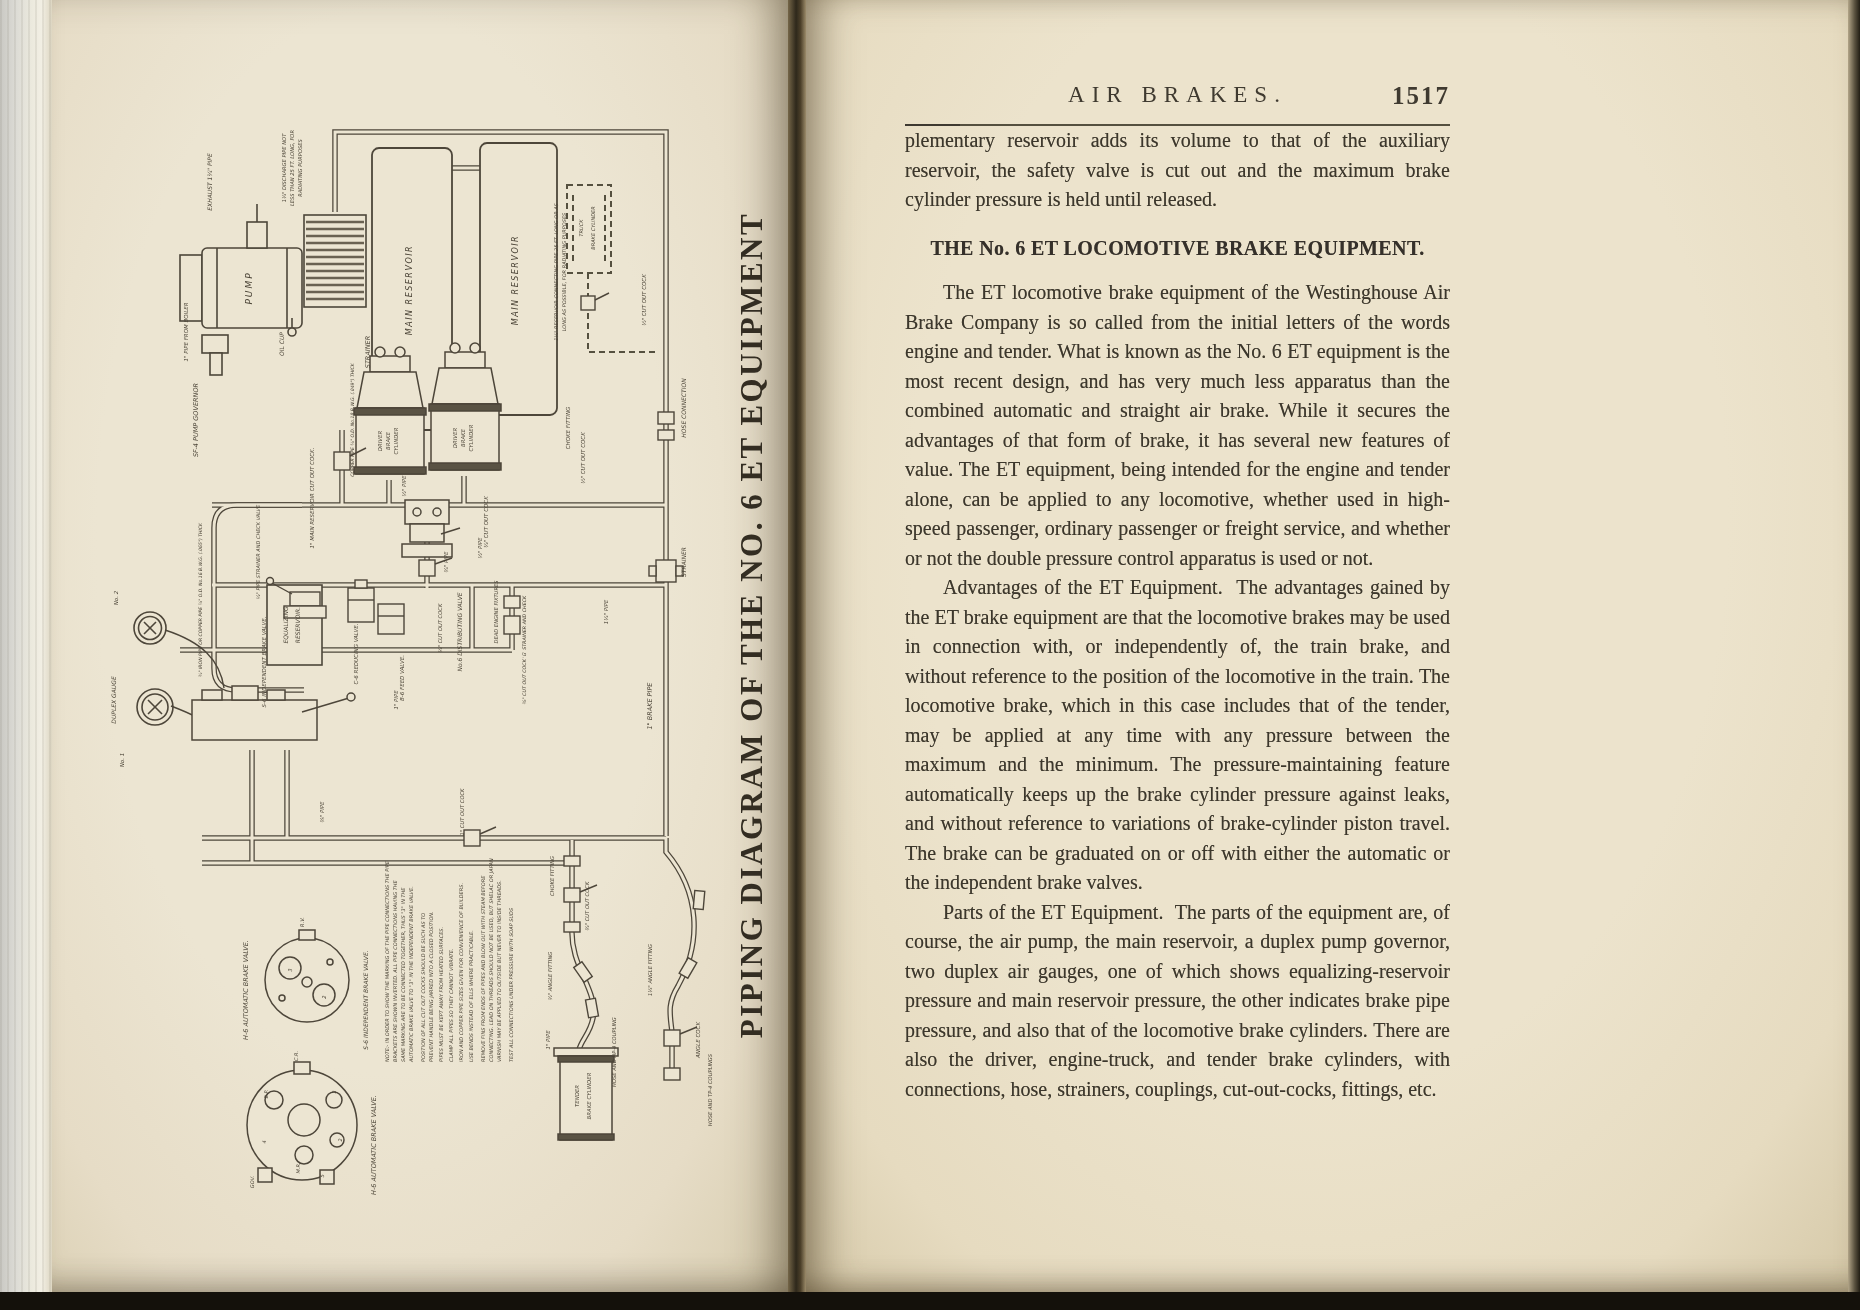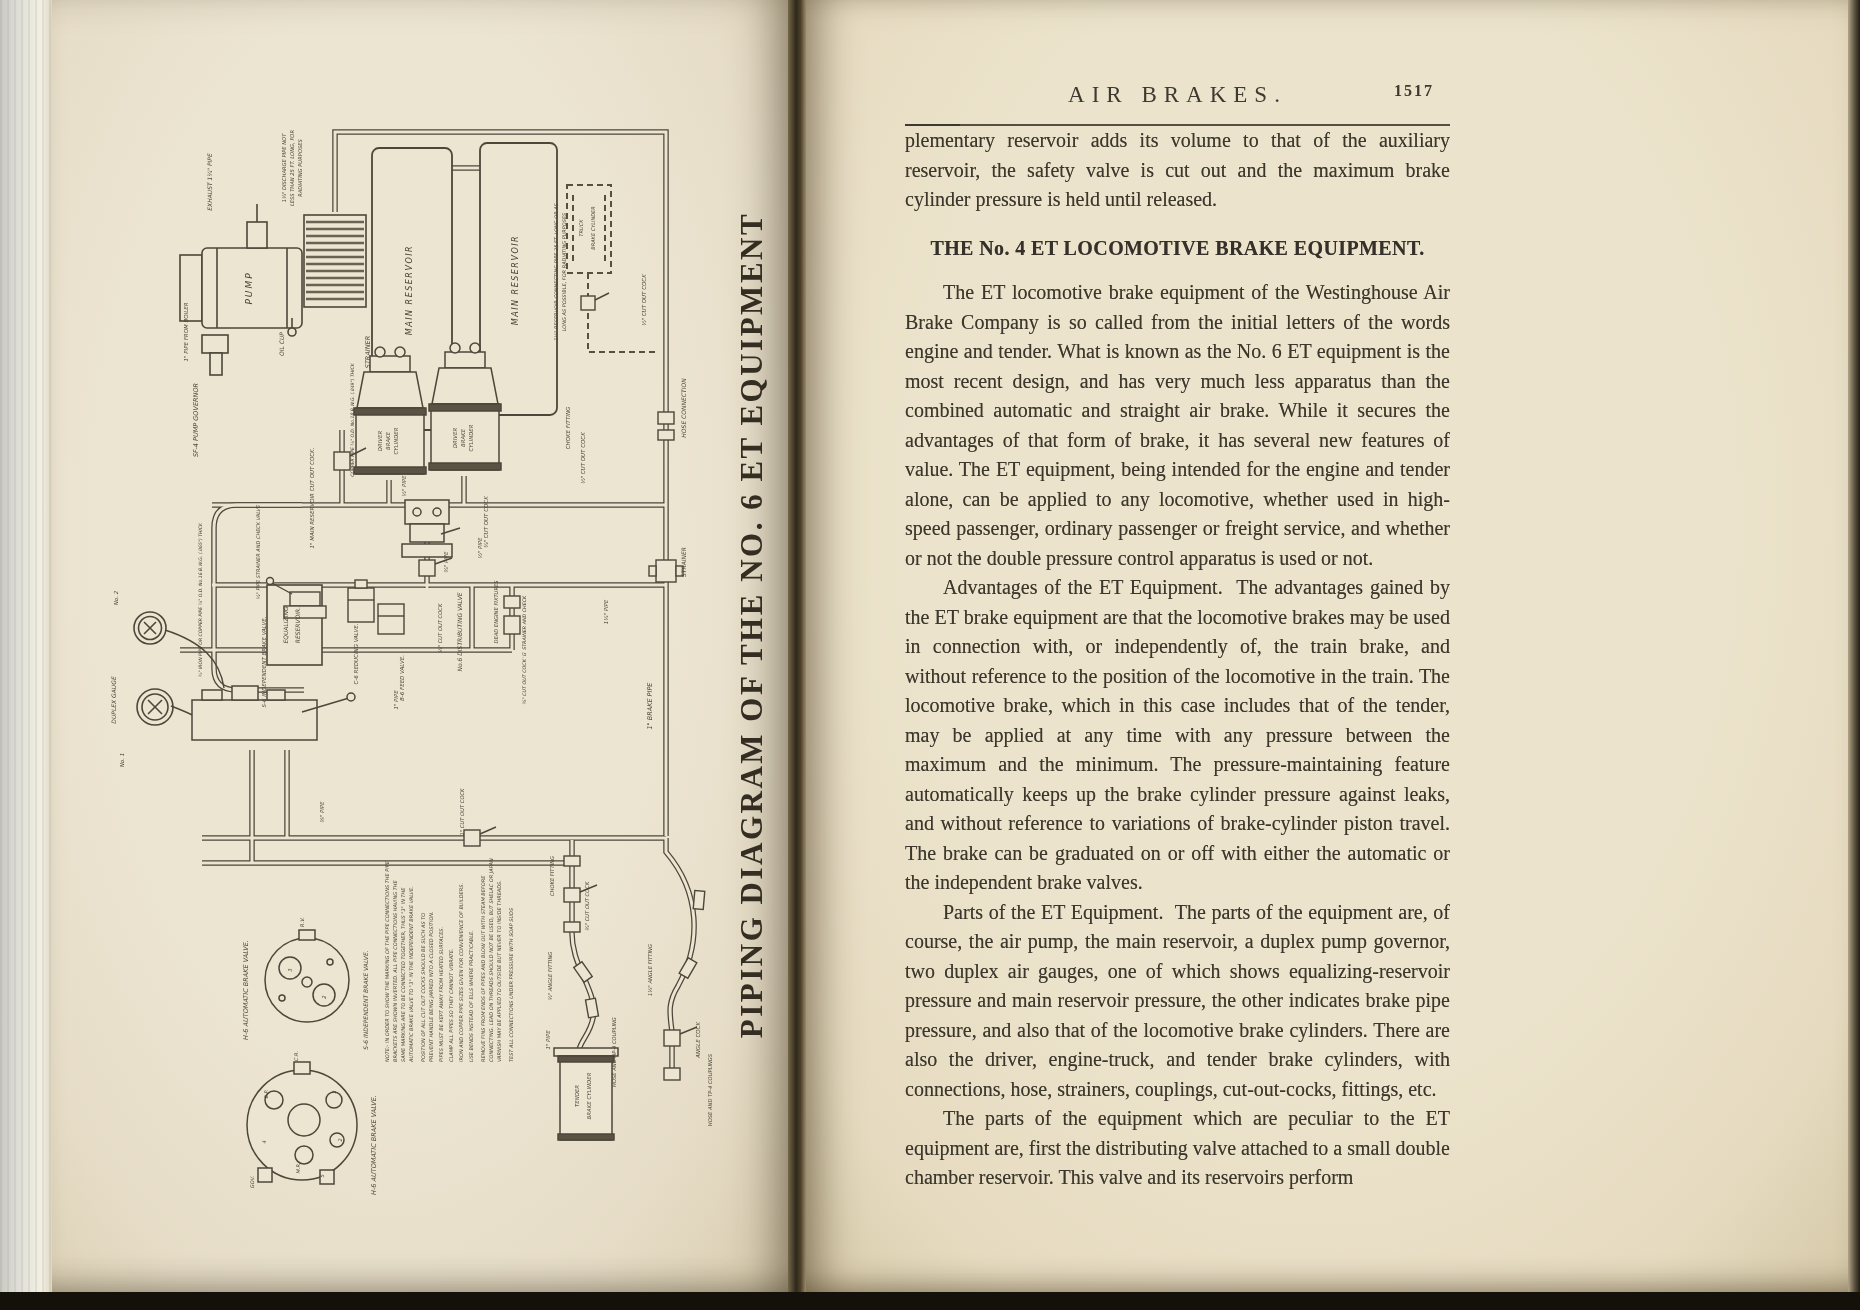--- a/index.html
+++ b/index.html
@@ -22,21 +22,21 @@
                inset 0 -24px 28px -18px rgba(70,55,30,.35);}
   .edge-right{left:1848px;top:0;width:12px;height:1292px;
     background:linear-gradient(90deg,#b2a588 0%,#5b5340 55%,#211d13 100%);}
   .bottom-band{left:0;top:1292px;width:1860px;height:18px;background:#14110b;}
 
   
   .rp-inner{position:absolute;left:99px;top:0;width:545px;color:#3b352a;}
   .rp-header{position:relative;margin-top:82px;height:34px;}
   .rp-title{position:absolute;left:0;right:0;text-align:center;font-size:23px;letter-spacing:7px;
     color:#3f3a30;}
-  .rp-pagenum{position:absolute;right:16px;top:0;font-size:16px;letter-spacing:2px;font-weight:bold;color:#3f3a30;}
+  .rp-pagenum{position:absolute;right:0;top:0;font-size:25px;letter-spacing:2px;font-weight:bold;color:#3f3a30;}
   .rp-rule{margin-top:8px;height:2px;background:linear-gradient(90deg,#3e3930 0 55px,#55503f 55px 100%);}
   .rp-body{font-size:20px;line-height:29.5px;text-align:justify;
     color:#3c372c;text-shadow:0 0 .5px rgba(60,54,42,.55);}
   .rp-body p{margin:0;text-indent:38px;}
   .rp-body p.noindent{text-indent:0;}
   .rp-body h3{margin:19px 0 15px 0;text-align:center;font-size:20px;letter-spacing:.4px;color:#35302а;}
   .rp-body h3{color:#35302a;}
   .runin{font-weight:normal;}
 
   
@@ -388,24 +388,23 @@
 
   <div class="abs right-page">
     <div class="rp-inner">
       <div class="rp-header">
         <span class="rp-title">AIR BRAKES.</span>
         <span class="rp-pagenum">1517</span>
       </div>
       <div class="rp-rule"></div>
       <div class="rp-body">
         <p class="noindent">plementary reservoir adds its volume to that of the auxiliary reservoir, the safety valve is cut out and the maximum brake cylinder pressure is held until released.</p>
-        <h3>THE No. 4 ET LOCOMOTIVE BRAKE EQUIPMENT.</h3>
+        <h3>THE No. 6 ET LOCOMOTIVE BRAKE EQUIPMENT.</h3>
         <p>The ET locomotive brake equipment of the Westinghouse Air Brake Company is so called from the initial letters of the words engine and tender.  What is known as the No. 6 ET equipment is the most recent design, and has very much less apparatus than the combined automatic and straight air brake.  While it secures the advantages of that form of brake, it has several new features of value.  The ET equipment, being intended for the engine and tender alone, can be applied to any locomotive, whether used in high-speed passenger, ordinary passenger or freight service, and whether or not the double pressure control apparatus is used or not.</p>
         <p><span class="runin">Advantages of the ET Equipment.</span>&nbsp;&nbsp;<span>The advantages gained by the ET brake equipment are that the locomotive brakes may be used in connection with, or independently of, the train brake, and without reference to the position of the locomotive in the train.  The locomotive brake, which in this case includes that of the tender, may be applied at any time with any pressure between the maximum and the minimum.  The pressure-maintaining feature automatically keeps up the brake cylinder pressure against leaks, and without reference to variations of brake-cylinder piston travel.  The brake can be graduated on or off with either the automatic or the independent brake valves.</span></p>
         <p><span class="runin">Parts of the ET Equipment.</span>&nbsp;&nbsp;<span>The parts of the equipment are, of course, the air pump, the main reservoir, a duplex pump governor, two duplex air gauges, one of which shows equalizing-reservoir pressure and main reservoir pressure, the other indicates brake pipe pressure, and also that of the locomotive brake cylinders.  There are also the driver, engine-truck, and tender brake cylinders, with connections, hose, strainers, couplings, cut-out-cocks, fittings, etc.</span></p>
-        <p>The parts of the equipment which are peculiar to the ET equipment are, first the distributing valve attached to a small double chamber reservoir.  This valve and its reservoirs perform</p>
       </div>
     </div>
   </div>
 
   <div class="abs edge-right"></div>
   <div class="abs bottom-band"></div>
 </div>
 
 </body></html>

